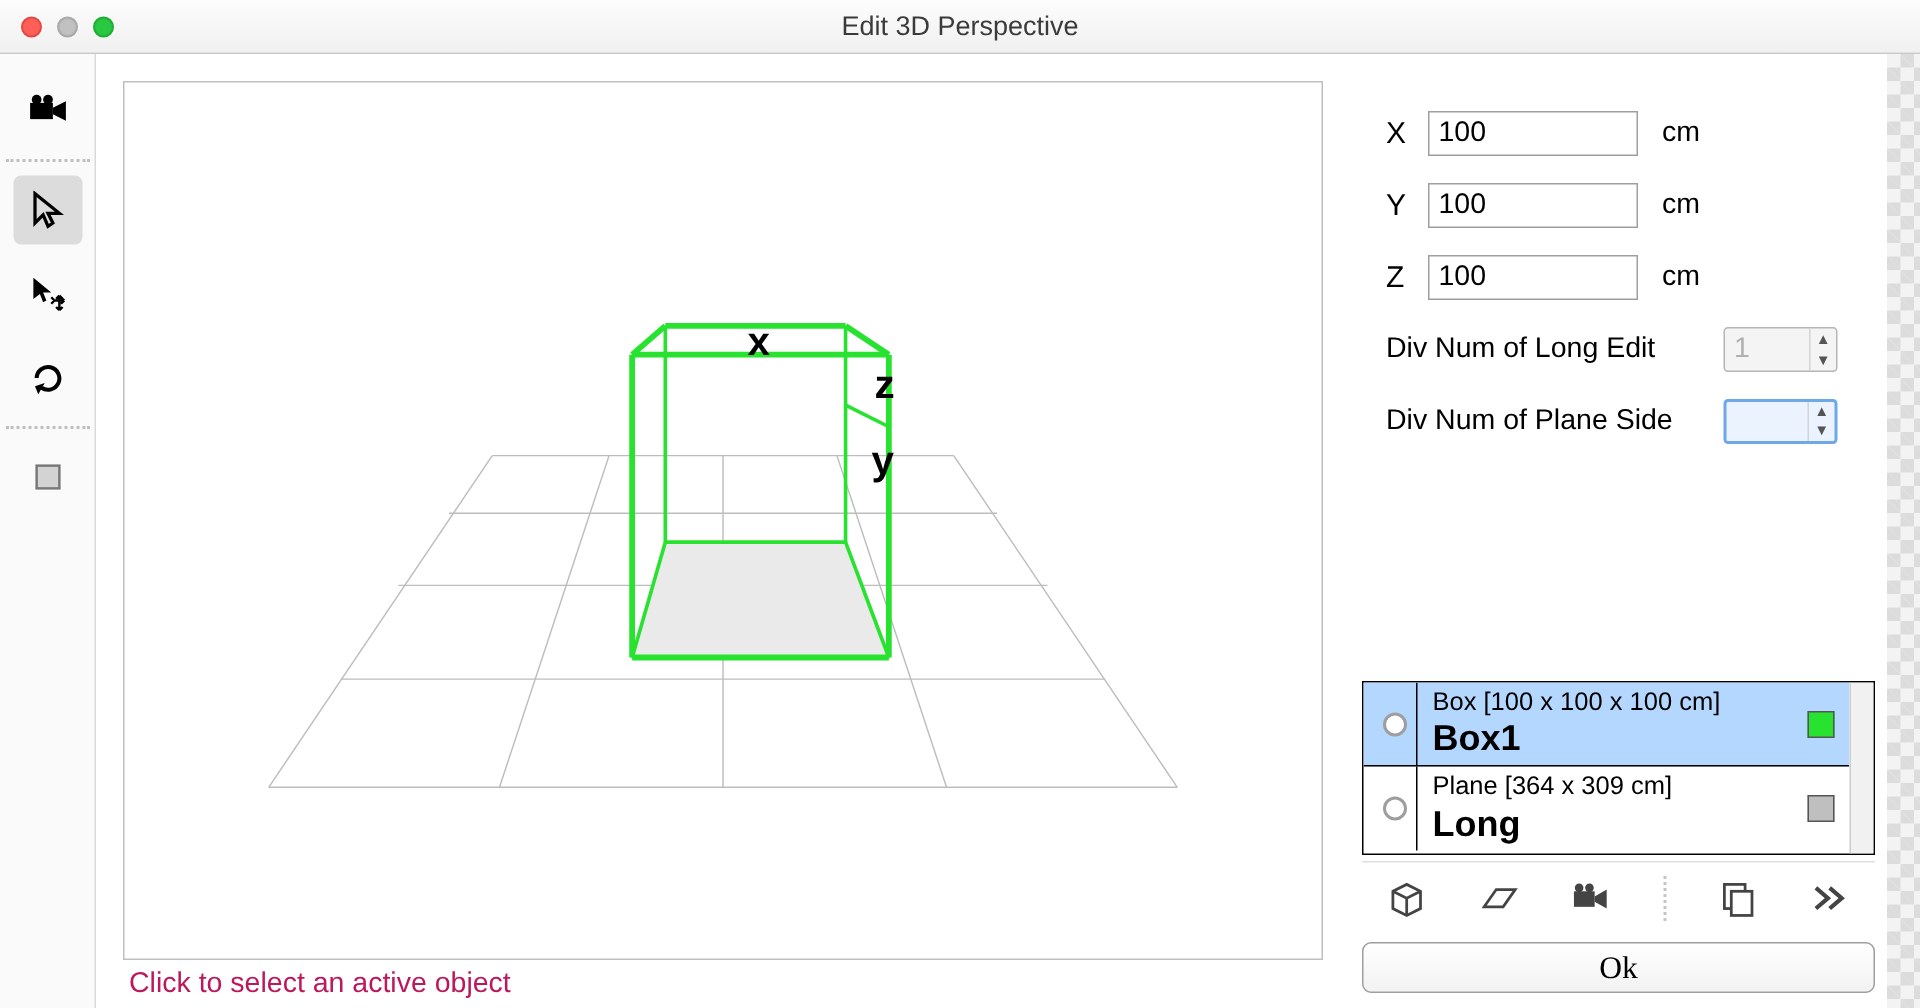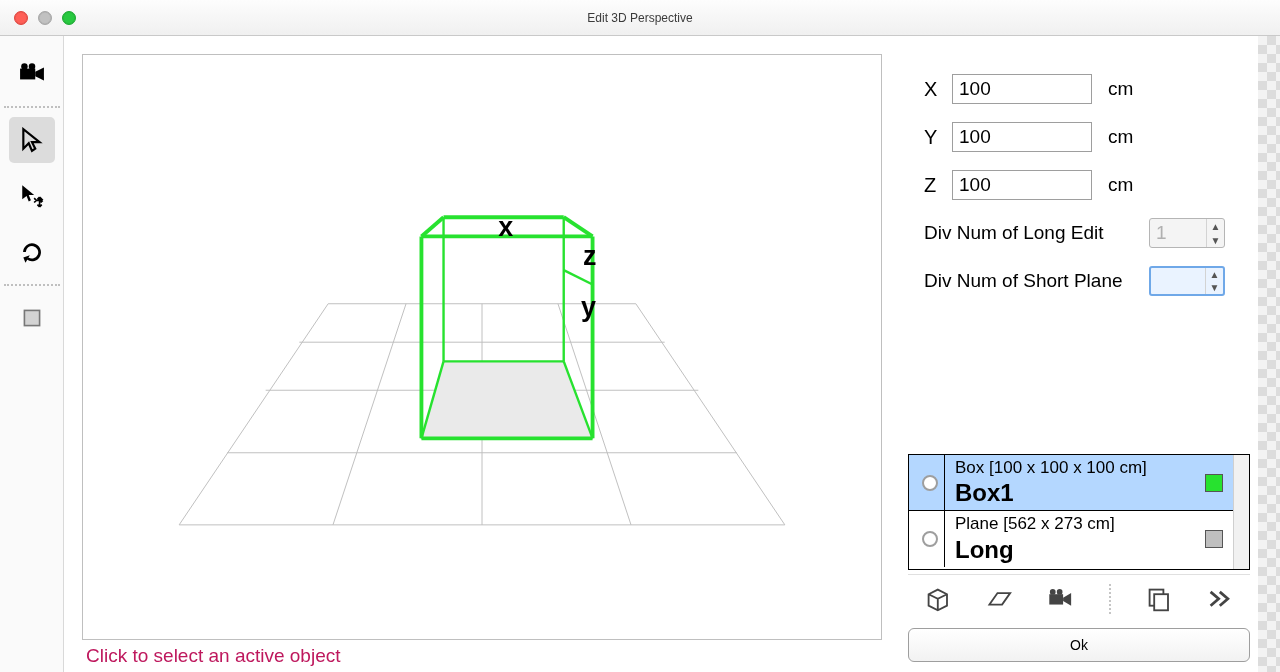--- a/index.html
+++ b/index.html
@@ -11,21 +11,21 @@
     background: linear-gradient(#fdfdfd,#f0f0f0);
     border-bottom: 1px solid #c9c9c9;
     display: flex; align-items: center;
     position: relative;
   }
   .traffic { display:flex; gap:10px; padding-left:14px; }
   .tl-dot { width:14px; height:14px; border-radius:50%; box-shadow: inset 0 0 1px rgba(0,0,0,.3); }
   .dot-close{background:#ff5f57;border:1px solid #e14640;}
   .dot-min  {background:#c1c1c1;border:1px solid #a8a8a8;}
   .dot-max  {background:#28c940;border:1px solid #1eab34;}
-  .title { position:absolute; left:0; right:0; text-align:center; font-size:12px; color:#3b3b3b; pointer-events:none;}
+  .title { position:absolute; left:0; right:0; text-align:center; font-size:18px; color:#3b3b3b; pointer-events:none;}
 
   
   .app { display:flex; height: 636px; }
   .toolbar {
     width:64px; background:#fafafa; border-right:1px solid #d9d9d9;
     display:flex; flex-direction:column; align-items:center;
     padding-top:10px;
   }
   .tb-btn {
     width:46px; height:46px; margin:5px 0;
@@ -105,21 +105,21 @@
 
   .bottombar {
      height:48px; margin:4px 8px 0 8px;
      display:flex; align-items:center; gap:34px; padding:0 16px;
      border-top:1px solid #e0e0e0;
   }
   .bottombar .bsep{ width:0; height:30px; border-left:2px dotted #c5c5c5; }
   .bottombar .ico{ width:28px;height:28px;cursor:pointer; display:flex;align-items:center;justify-content:center;}
   .okbtn{
     margin:6px 8px 10px 8px; height:34px; border:1px solid #9e9e9e; border-radius:6px;
-    background:linear-gradient(#fff,#f2f2f2); font-size:14px; cursor:pointer;
+    background:linear-gradient(#fff,#f2f2f2); font-size:21px; cursor:pointer;font-family:Liberation Serif, serif;
   }
 
   
   .grid line{ stroke:#bdbdbd; stroke-width:1;}
   .box line{ stroke:#27e22f; stroke-width:4; }
   .box .thin{ stroke-width:2.5;}
   .axis-lbl{ font-size:28px; font-weight:900; fill:#000;}
 </style>
 </head>
 <body>
@@ -237,21 +237,21 @@
         <label>Div Num of Long Edit</label>
         <div class="spin disabled">
           <input disabled="" value="1" style="">
           <div class="spin-arrows">
               <div>▲</div>
               <div>▼</div>
             </div>
         </div>
       </div>
       <div class="row wide" style="margin-bottom:4px">
-        <label>Div Num of Short Plane</label>
+        <label>Div Num of Plane Side</label>
         <div class="spin focus">
           <input style="">
             <span class="hl" style="position:absolute"></span>
 
           <div class="spin-arrows">
               <div>▲</div>
               <div>▼</div>
             </div>
         </div>
       </div>
@@ -269,21 +269,21 @@
             <div class="desc">Box [100 x 100 x 100 cm]</div>
             <div class="name">Box1</div>
           </div>
           <div class="obj-swatch" style="background:#27e22f"></div>
         </div>
         <div class="obj-row">
           <div class="obj-radio-wrap">
               <div class="obj-radio"></div>
             </div>
           <div class="obj-text">
-            <div class="desc">Plane [562 x 273 cm]</div>
+            <div class="desc">Plane [364 x 309 cm]</div>
             <div class="name">Long</div>
           </div>
           <div class="obj-swatch" style="background:#bfbfbf"></div>
         </div>
       </div>
       <div class="objlist-scroll"></div>
     </div>
 
     <div class="bottombar">
       <div class="ico">

